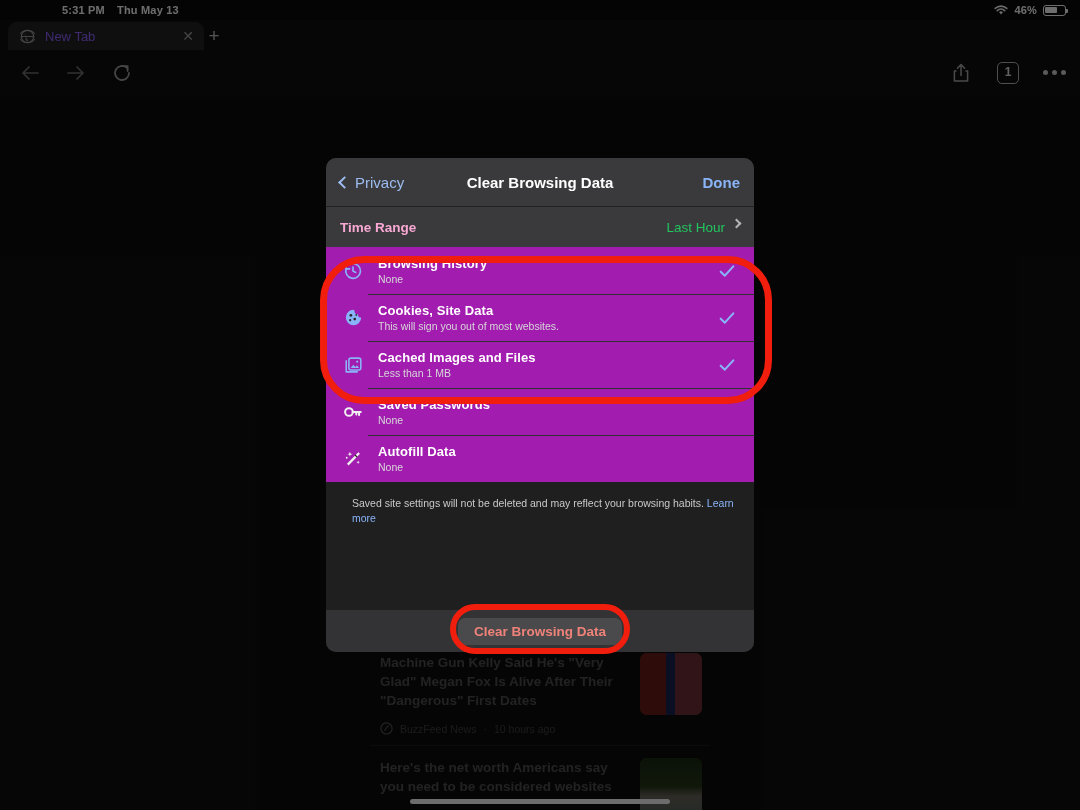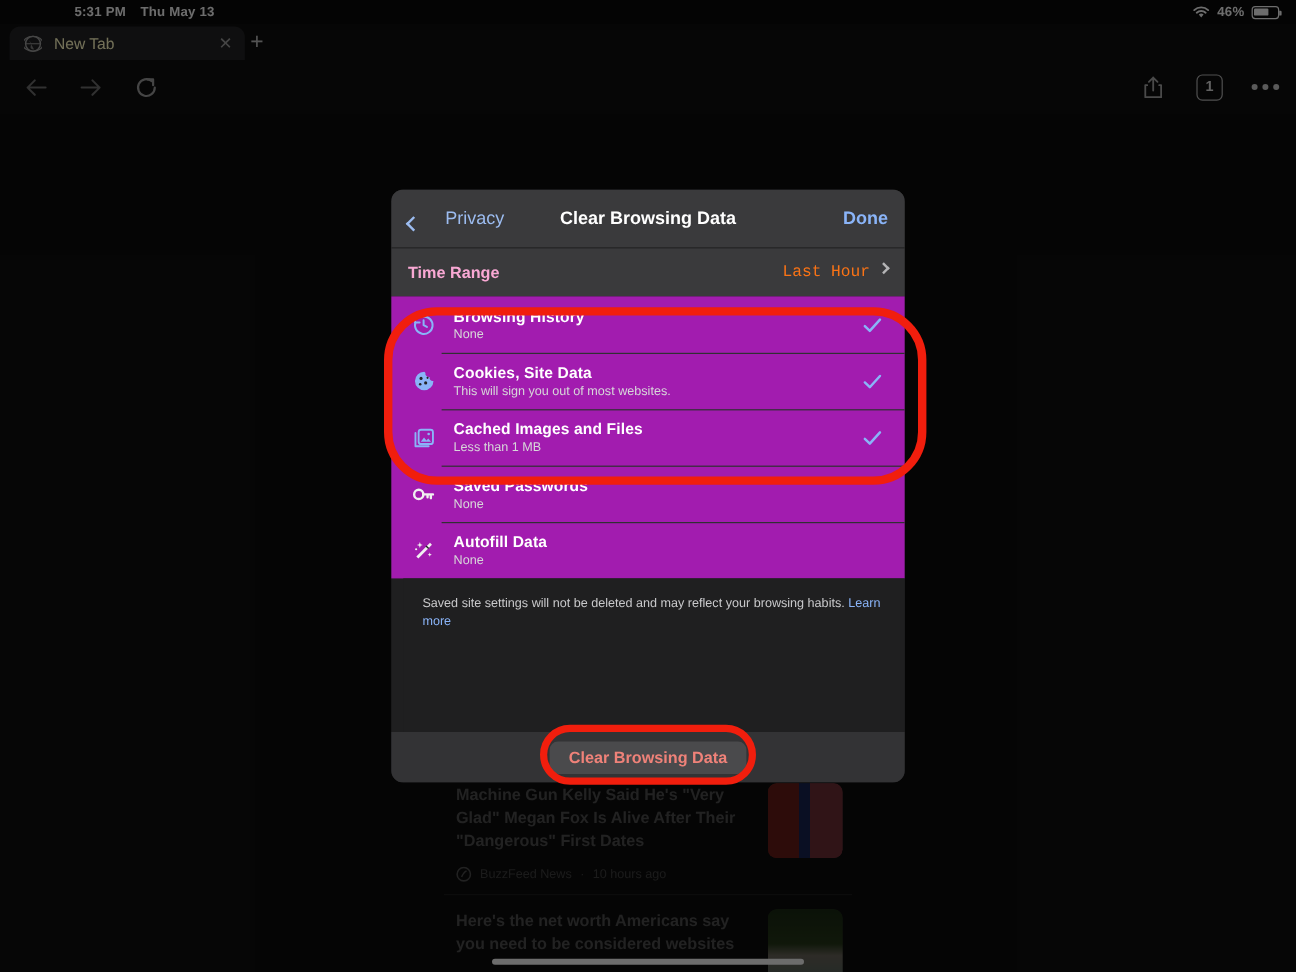--- a/index.html
+++ b/index.html
@@ -31,21 +31,21 @@
   }
   .battery i { position: absolute; left: 1.3px; top: 1.3px; bottom: 1.3px; width: 55%; background: #f2f2f2; border-radius: 1px; display: block; }
 
   
   .tabstrip { position: absolute; top: 20px; left: 0; width: 1080px; height: 30px; background: #0f0f0f; }
   .tab {
     position: absolute; left: 8px; top: 2px; width: 196px; height: 28px;
     background: #232325; border-radius: 9px 9px 0 0;
     display: flex; align-items: center; padding: 0 8px 0 12px; gap: 10px;
   }
-  .tab-title { color: #fef9c3; font-size: 13px; flex: 1; white-space: nowrap; overflow: hidden; }
+  .tab-title { color: #8b5cf6; font-size: 13px; flex: 1; white-space: nowrap; overflow: hidden; }
   .globe-ico { width: 15px; height: 15px; }
   .tab-close { color: #9a9a9a; font-size: 14px; width: 16px; text-align: center; line-height: 1; }
   .newtab-btn { position: absolute; left: 203px; top: 5px; width: 22px; height: 22px; color: #b9b9b9; font-size: 19px; text-align: center; line-height: 21px; font-weight: 300; }
 
   
   .toolbar { position: absolute; top: 50px; left: 0; width: 1080px; height: 45px; background: #0f0f0f; }
   .tb-left { position: absolute; left: 8px; top: 0; height: 45px; display: flex; align-items: center; gap: 22px; padding-left: 10px; }
   .tb-right { position: absolute; right: 14px; top: 0; height: 45px; display: flex; align-items: center; gap: 24px; }
   .tb-ico { width: 24px; height: 24px; display: block; }
   .tabcount {
@@ -72,31 +72,31 @@
   .scrim { position: absolute; inset: 0; background: rgba(0,0,0,.55); }
   .modal {
     position: absolute; left: 326px; top: 158px; width: 428px; height: 494px;
     background: #1f1f20; border-radius: 10px; overflow: hidden;
     display: flex; flex-direction: column;
   }
   .modal-head {
     height: 48px; background: #3a3a3c; display: flex; align-items: center;
     padding: 0 14px; position: relative; flex: 0 0 auto;
   }
-  .back-btn { display: flex; align-items: flex-end; gap: 22px; color: #9cbcf0; font-size: 15px; }
+  .back-btn { display: flex; align-items: center; gap: 6px; color: #9cbcf0; font-size: 15px; }
   .chev-left { width: 9px; height: 9px; border-left: 2.4px solid #9cbcf0; border-bottom: 2.4px solid #9cbcf0; transform: rotate(45deg); display: inline-block; margin-top: 1px; }
   .modal-title { position: absolute; left: 0; right: 0; text-align: center; color: #fff; font-size: 15px; font-weight: bold; pointer-events: none; }
   .done-btn { margin-left: auto; color: #8ab4f8; font-size: 15px; font-weight: bold; z-index: 2; }
 
   .row-timerange {
     height: 41px; background: #3a3a3c; display: flex; align-items: center;
     padding: 0 14px; border-top: 1px solid #222; flex: 0 0 auto;
   }
   .tr-label { color: #f9a8d4; font-size: 13.5px; font-weight: bold; }
-  .tr-value { margin-left: auto; color: #f97316; font-size: 13.5px; display: flex; align-items: flex-start; gap: 8px; font-family: Liberation Mono, monospace; }
+  .tr-value { margin-left: auto; color: #22c55e; font-size: 13.5px; display: flex; align-items: flex-start; gap: 8px; }
   .chev-right { width: 7px; height: 7px; border-right: 2px solid #b4b4b6; border-top: 2px solid #b4b4b6; transform: rotate(45deg); display: inline-block; }
 
   .list { background: #a21caf; flex: 0 0 auto; }
   .item { height: 47px; display: flex; align-items: center; padding: 0 18px 0 14px; position: relative; }
   .item + .item::before { content: ""; position: absolute; left: 42px; right: 0; top: 0; height: 1px; background: #303032; }
   .item-ico { width: 26px; height: 26px; flex: 0 0 26px; display: flex; align-items: center; justify-content: center; margin-right: 12px; }
   .item-txt { display: flex; flex-direction: column; gap: 2px; }
   .item-title { color: #fff; font-size: 13px; font-weight: bold; letter-spacing: .1px; }
   .item-sub { color: #d7d7d9; font-size: 10.5px; }
   .check { margin-left: auto; width: 18px; height: 18px; }

